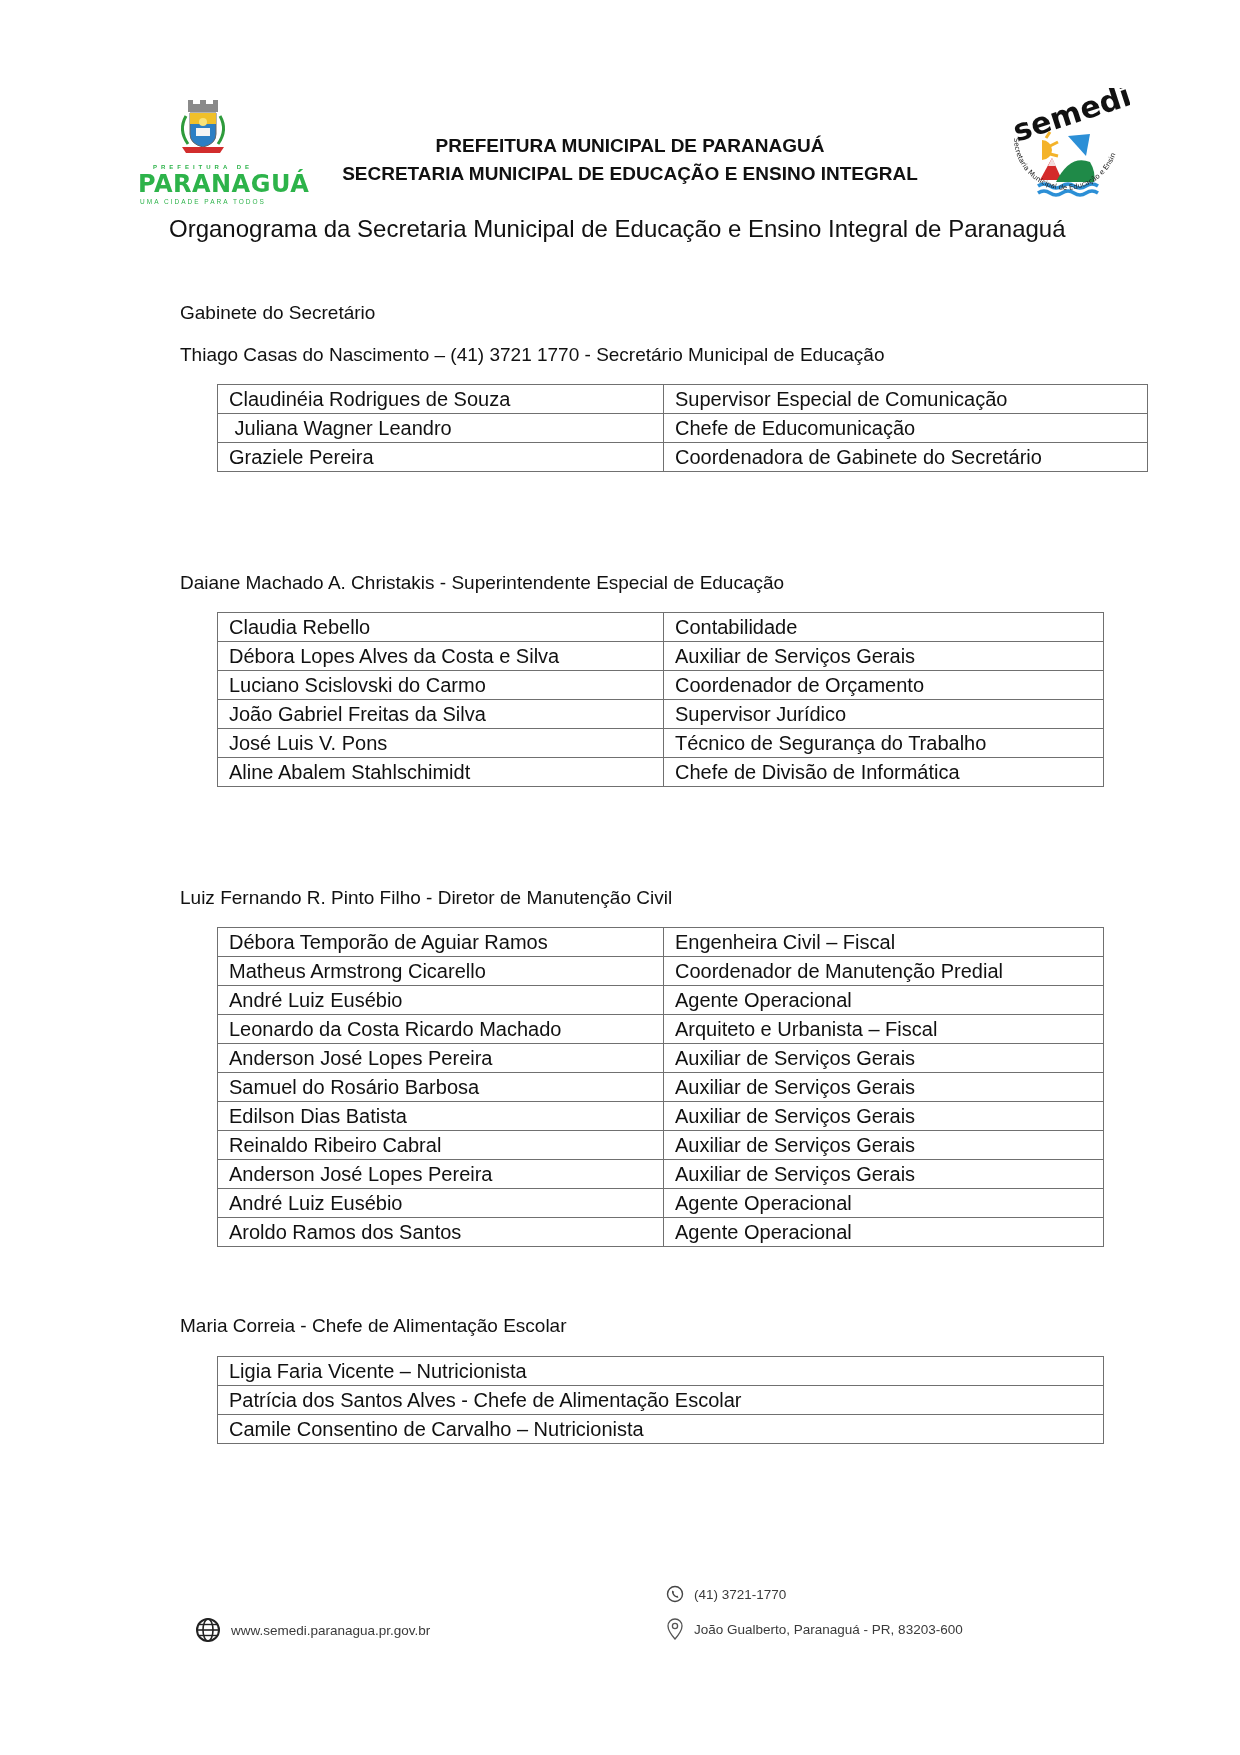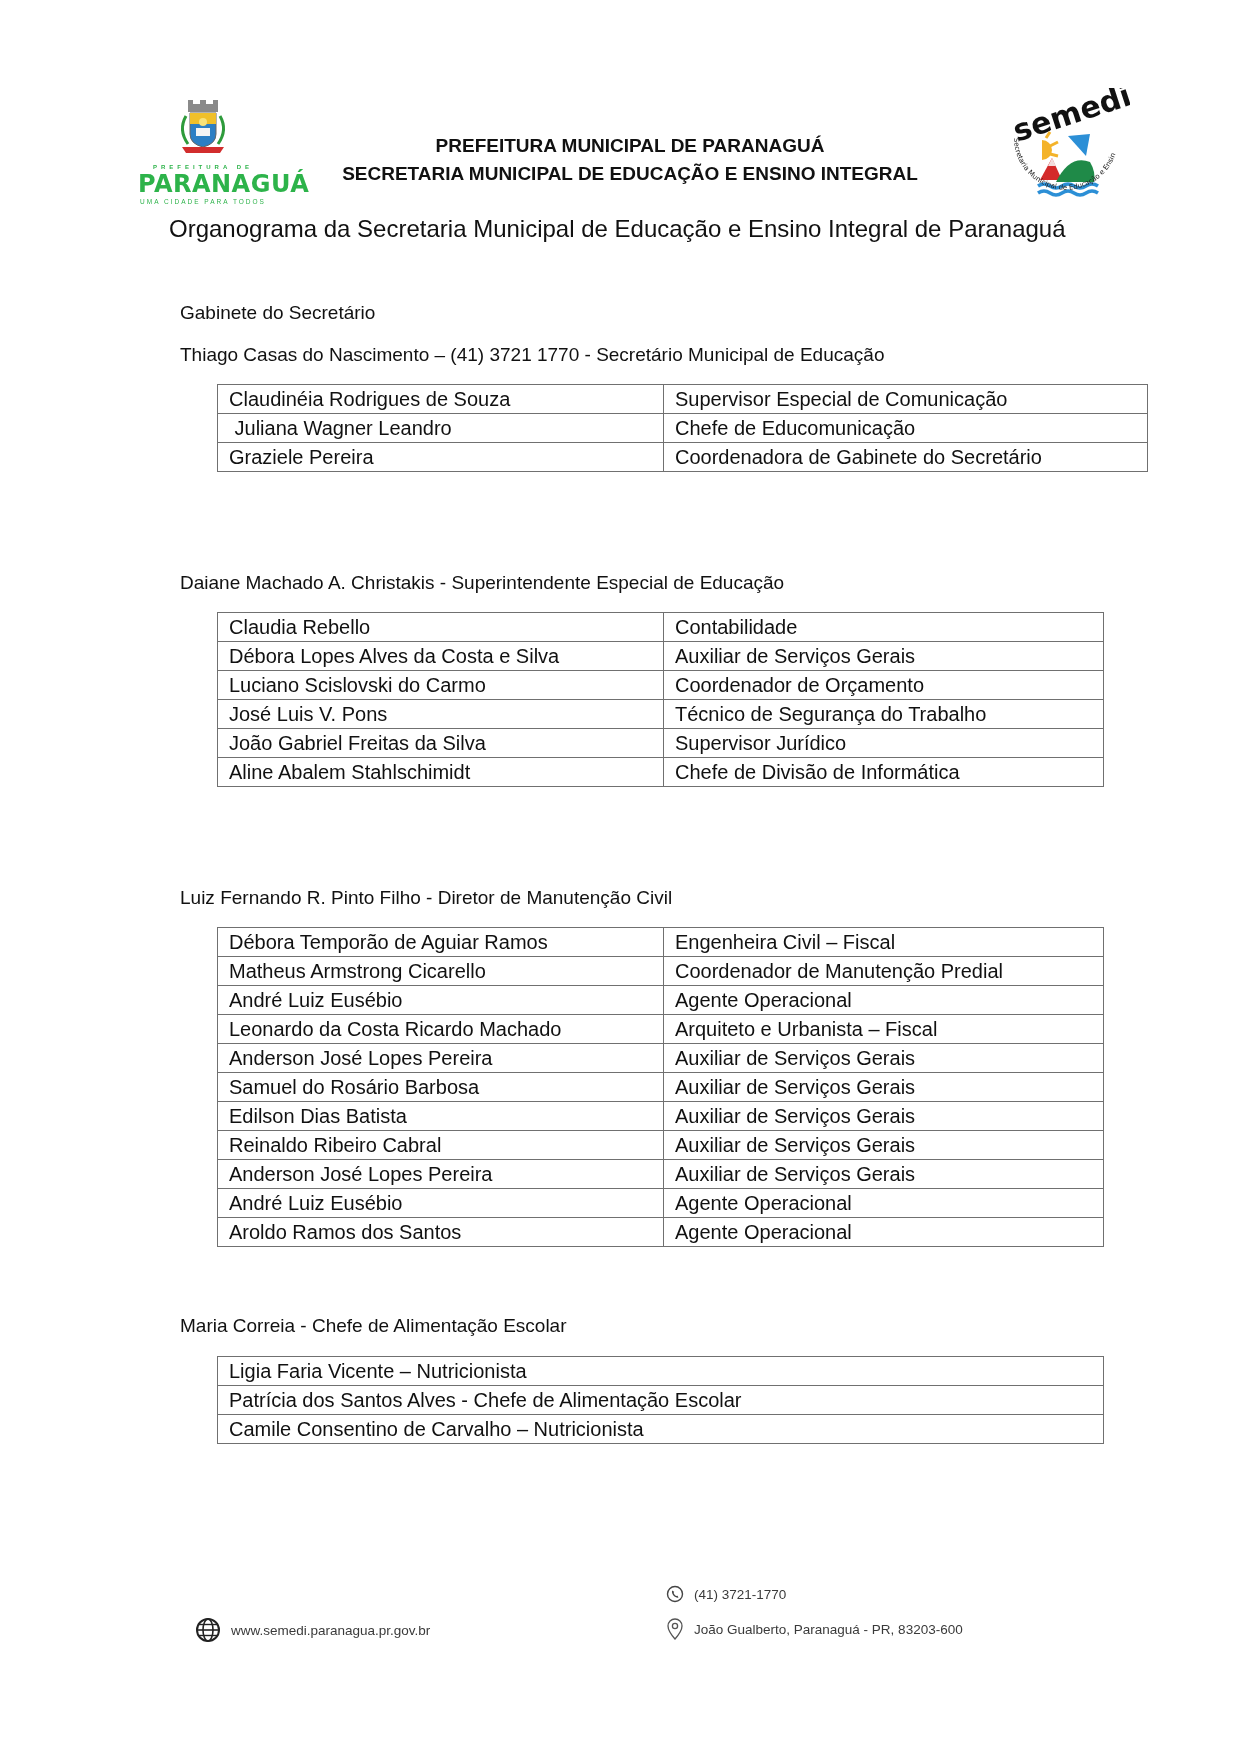--- a/index.html
+++ b/index.html
@@ -134,26 +134,26 @@
     </tr>
     <tr>
       <td class="c1">Débora Lopes Alves da Costa e Silva</td>
       <td class="c2">Auxiliar de Serviços Gerais</td>
     </tr>
     <tr>
       <td class="c1">Luciano Scislovski do Carmo</td>
       <td class="c2">Coordenador de Orçamento</td>
     </tr>
     <tr>
+      <td class="c1">João Gabriel Freitas da Silva</td>
+      <td class="c2">Supervisor Jurídico</td>
+    </tr>
+    <tr>
       <td class="c1">José Luis V. Pons</td>
       <td class="c2">Técnico de Segurança do Trabalho</td>
-    </tr>
-    <tr>
-      <td class="c1">João Gabriel Freitas da Silva</td>
-      <td class="c2">Supervisor Jurídico</td>
     </tr>
     <tr>
       <td class="c1">Aline Abalem Stahlschimidt</td>
       <td class="c2">Chefe de Divisão de Informática</td>
     </tr>
   </tbody>
     </table>
 
   <div class="section-label" style="top:885px;">Luiz Fernando R. Pinto Filho - Diretor de Manutenção Civil</div>
   <table class="roster narrow" style="top:927px;">

